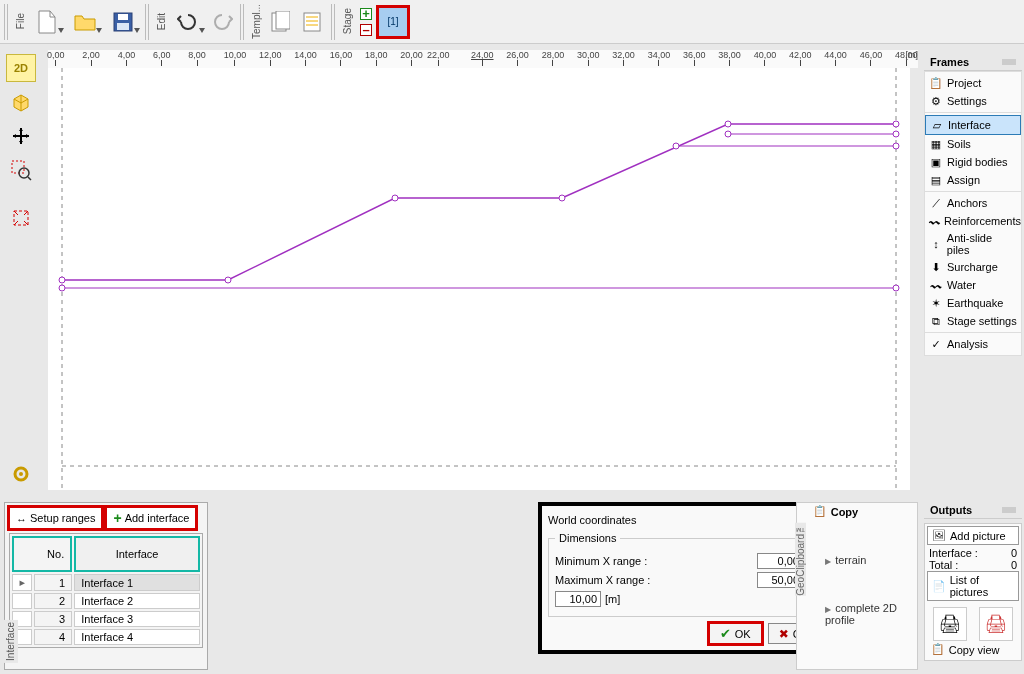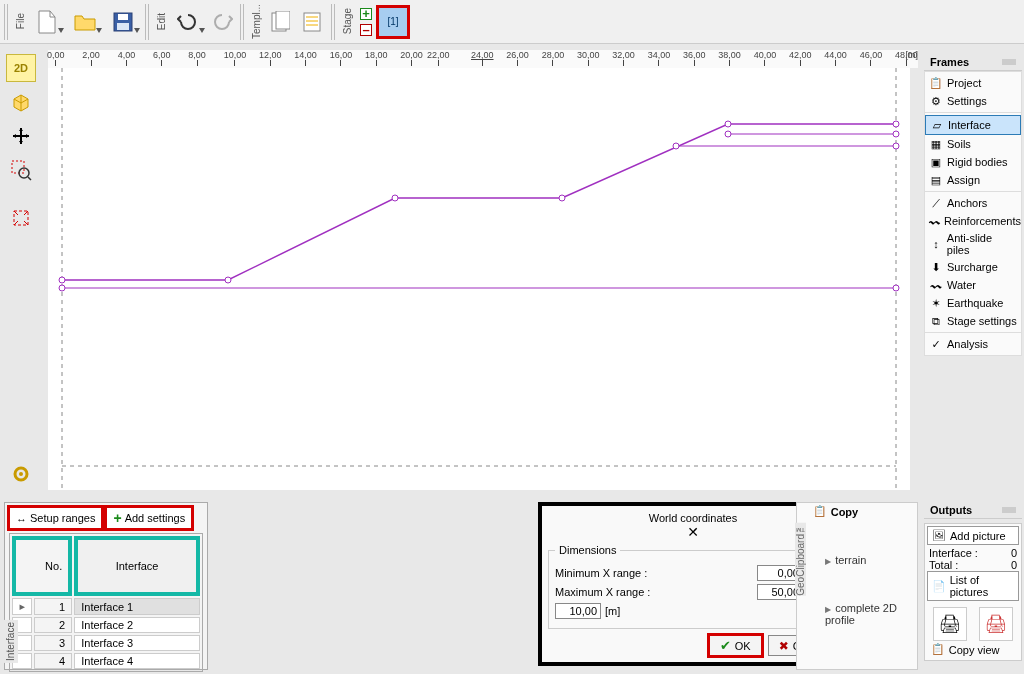--- a/index.html
+++ b/index.html
@@ -47,29 +47,29 @@
 .min-btn { width:14px;height:6px;background:#ccc;}
 
 
 .bottom-panel { position:absolute; left:4px; right:2px; bottom:4px; height:168px; display:flex; gap:6px; }
 .bp-left { width:204px; display:flex; flex-direction:column; border:1px solid #aaa; background:#f4f4f4; position:relative;}
 .bp-left-title { writing-mode: vertical-rl; transform: rotate(180deg); font-size:10px; color:#555; position:absolute; left:-2px; bottom:6px; background:#e8e8e8; padding:2px;}
 .bp-btns { display:flex; gap:4px; padding:4px;}
 .pill-btn { border:1px solid #888; background:#fff; padding:2px 6px; display:flex; align-items:center; gap:3px; cursor:pointer; font-size:11px;}
 .pill-btn .plus { color:#1b8a1b; font-weight:bold; font-size:14px;}
 .iface-table { border:1px solid #aaa; margin:0 4px; }
-.iface-table th { background:#f0f0f0; border:4px solid #14b8a6; font-weight:normal; padding:20px 6px; }
+.iface-table th { background:#f0f0f0; border:2px solid #14b8a6; font-weight:normal; padding:10px 6px; }
 .iface-table td { background:#fff; border:1px solid #ccc; padding:1px 6px; }
 .iface-table .num { text-align:right; width:36px; background:#f4f4f4; }
 .iface-table .i1 { background:#e0e0e0; }
 .arrow-cell { width:14px; text-align:center; color:#666; background:#f4f4f4;}
 
 .bp-center { flex:1; position:relative;}
 .dialog { position:absolute; left:324px; top:0; width:310px; background:#f9f9f9; border:4px solid #000; padding:6px; }
-.dlg-titlebar { display:flex; justify-content:space-between; align-items:center; margin-bottom:4px;flex-direction:column;}
+.dlg-titlebar { display:flex; justify-content:space-between; align-items:center; margin-bottom:4px;}
 .dlg-fieldset { border:1px solid #ccc; padding:6px; margin-bottom:6px;}
 .dlg-fieldset legend { font-size:11px; padding:0 4px;}
 .dlg-row { display:flex; align-items:center; margin:3px 0; }
 .dlg-row label { flex:1; }
 .dlg-row input { width:46px; text-align:right; border:1px solid #888; padding:1px 3px; margin-right:4px;}
 .dlg-row .unit { width:24px;}
 .dlg-btns { display:flex; justify-content:flex-end; gap:6px; }
 .dbtn { border:1px solid #888; background:#f4f4f4; padding:2px 10px; display:flex; align-items:center; gap:4px; cursor:pointer;}
 .ok-ico { color:#1b8a1b; font-size:13px;}
 .cancel-ico { color:#b00000; font-size:12px;}
@@ -327,21 +327,21 @@
 
   <div class="bp-left">
     <div class="bp-left-title">Interface</div>
     <div class="bp-btns">
       <div class="pill-btn hl-red">
         <span>↔</span>
         <span>Setup ranges</span>
       </div>
       <div class="pill-btn hl-red">
         <span class="plus">+</span>
-        <span>Add settings</span>
+        <span>Add interface</span>
       </div>
     </div>
     <table class="iface-table" id="iface-table">
         <tbody>
           <tr>
             <th class="num" colspan="2">No.</th>
             <th style="width:120px">Interface</th>
           </tr>
           <tr>
             <td class="arrow-cell">▸</td>

